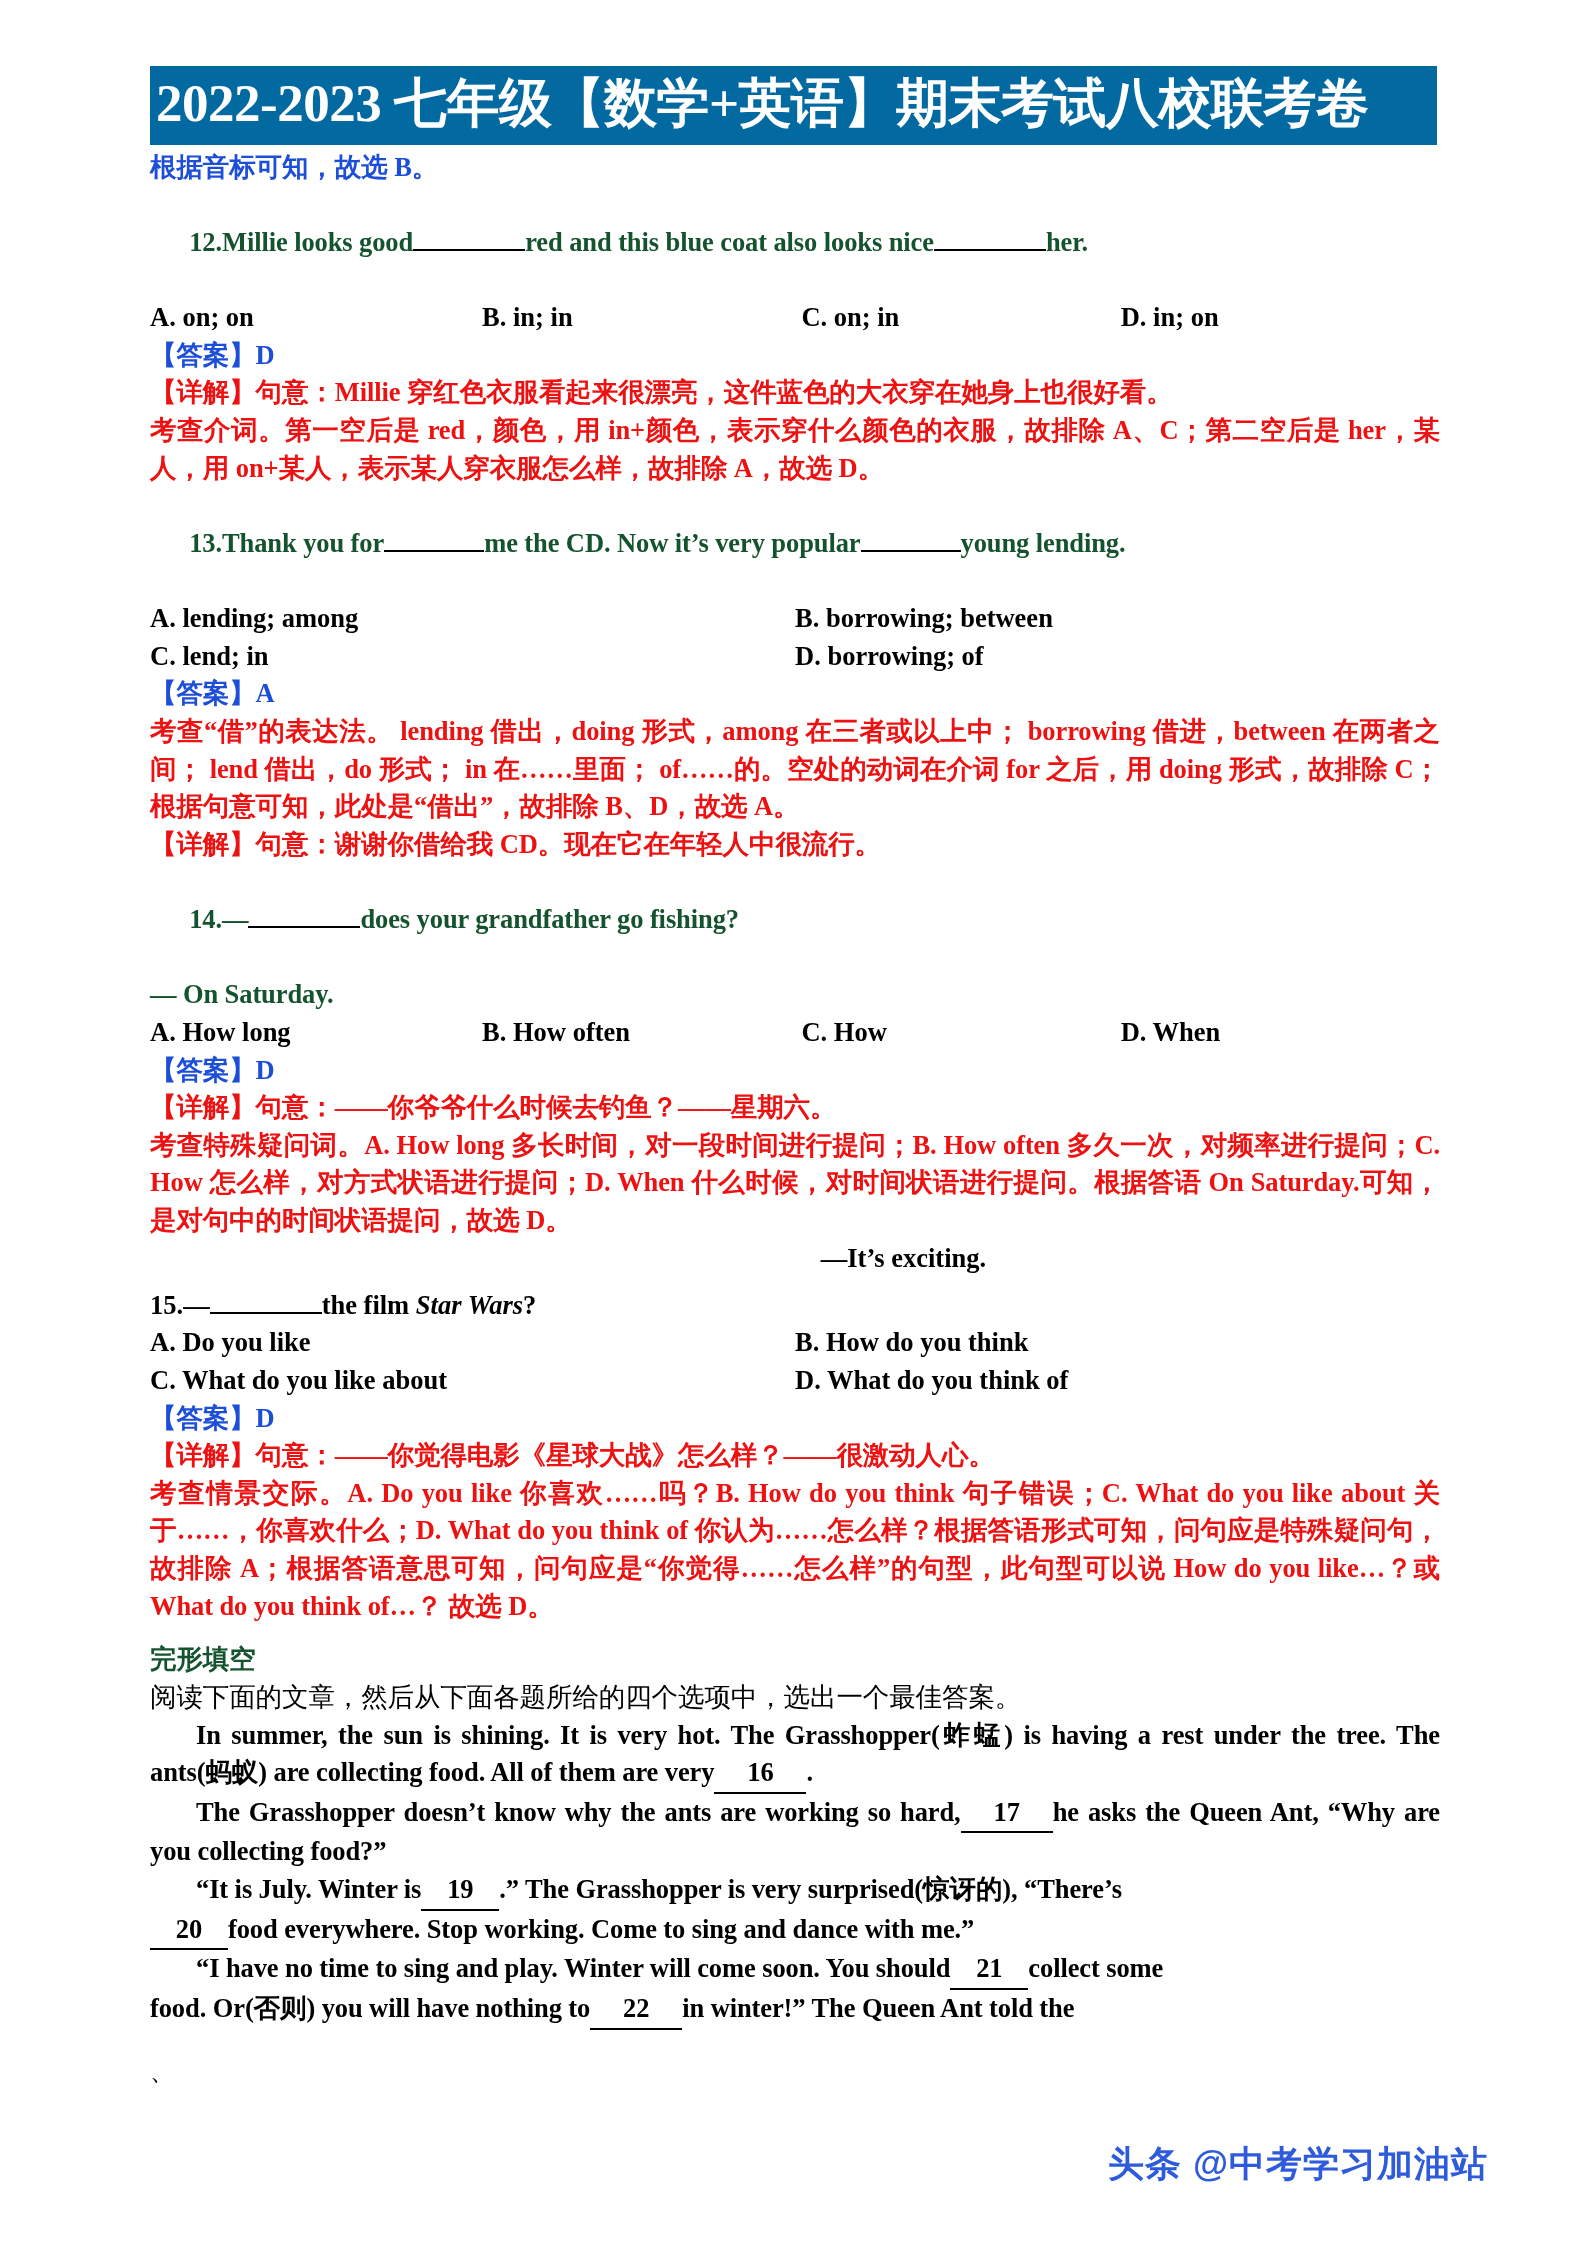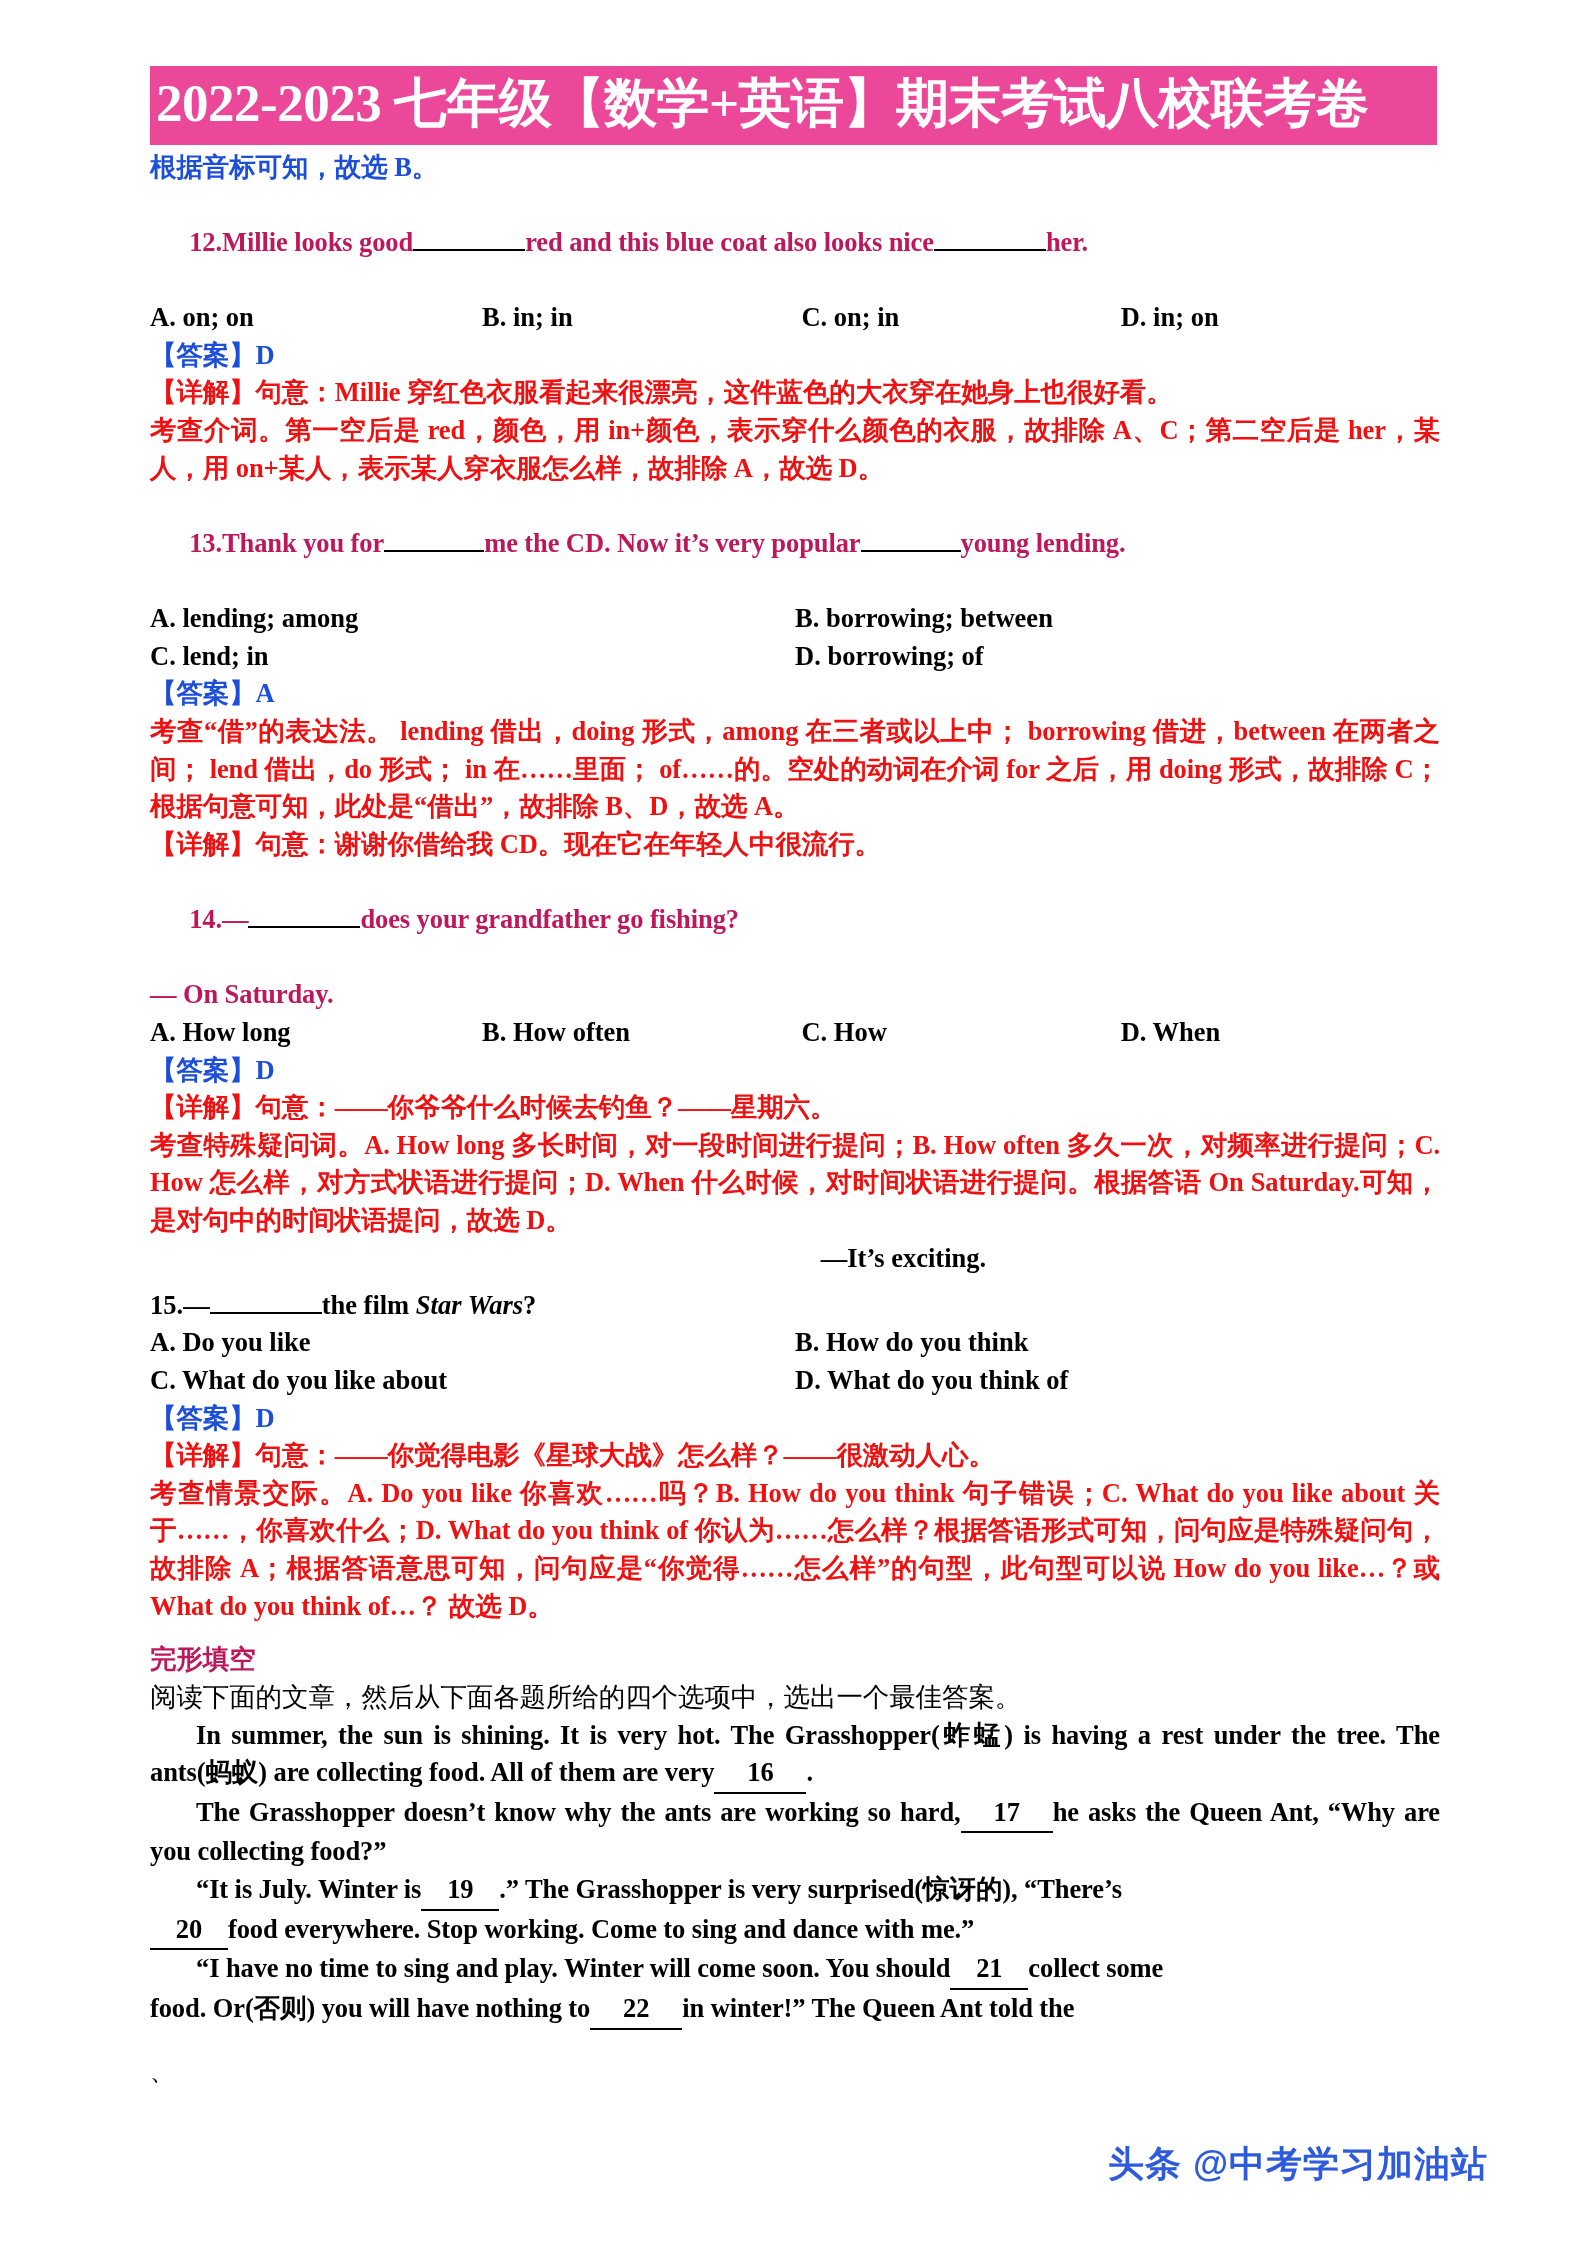--- a/index.html
+++ b/index.html
@@ -22,38 +22,38 @@
     background: #fff;
   }
   .content {
     position: absolute;
     left: 150px;
     top: 66px;
     width: 1290px;
   }
   
   .banner {
-    background: #ec4899;
+    background: #0369a1;
     color: #ffffff;
     font-weight: bold;
     font-size: 53px;
     line-height: 1.18;
     letter-spacing: -0.5px;
     padding: 6px 0 10px 6px;
     white-space: nowrap;
     box-sizing: border-box;
     width: 1287px;
     overflow: hidden;
   }
   
   .line {
     font-size: 26.5px;
     font-weight: bold;
     line-height: 1.42;
-    color: #be185d;
+    color: #14532d;
     white-space: pre-wrap;
     letter-spacing: -0.1px;
   }
   .red {
     color: #1d4ed8;
   }
   .para {
     font-size: 26.5px;
     font-weight: bold;
     line-height: 1.42;

